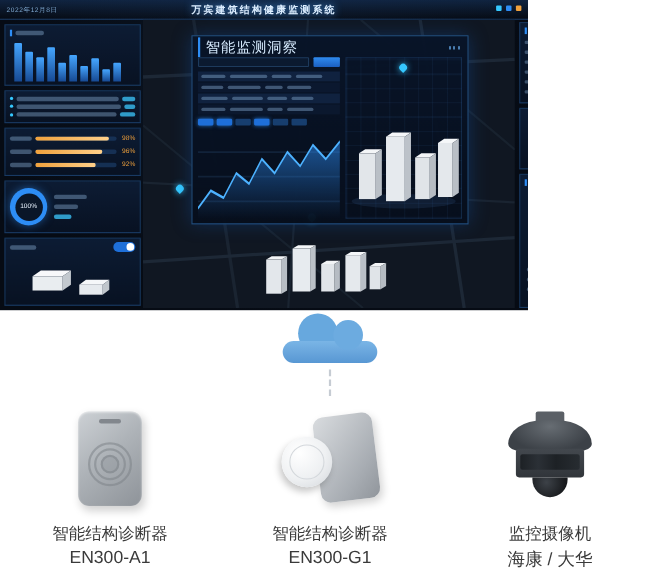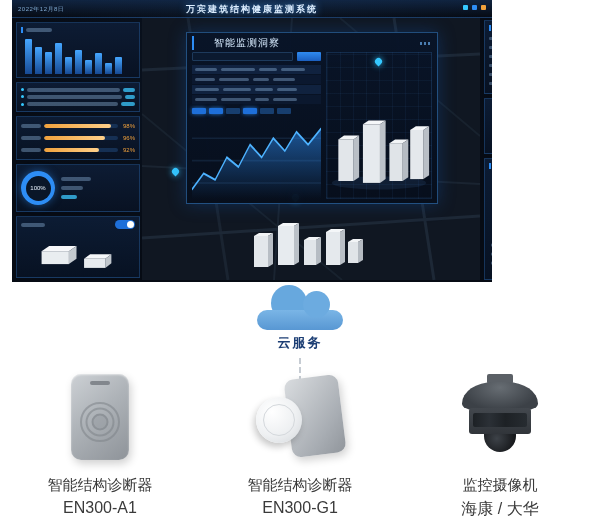--- a/index.html
+++ b/index.html
@@ -1,20 +1,20 @@
 <!DOCTYPE html>
 <html><head>
 <meta charset="utf-8">
 <style>
   html,body{margin:0;padding:0}
   body{width:600px;height:527px;background:#ffffff;font-family:"Liberation Sans","DejaVu Sans",sans-serif;position:relative;overflow:hidden}
   #page{position:absolute;inset:0}
 
   
-  #dashboard{position:absolute;left:12px;top:0;width:480px;height:282px;background:radial-gradient(ellipse at 50% 30%,#0b1524 0%,#060b14 72%);overflow:hidden}
+  #dashboard{position:absolute;left:0;top:0;width:480px;height:282px;background:radial-gradient(ellipse at 50% 30%,#0b1524 0%,#060b14 72%);overflow:hidden}
   .dash-header{position:absolute;top:0;left:0;width:100%;height:17px;background:linear-gradient(180deg,rgba(24,56,100,.55),rgba(8,16,30,0));border-bottom:1px solid rgba(60,130,210,.25)}
   .hdr-date{position:absolute;left:6px;top:5px;font-size:6px;color:#7fa8d0;letter-spacing:.5px}
   .hdr-title{position:absolute;left:0;right:0;top:3px;text-align:center;font-size:9px;font-weight:bold;letter-spacing:2px;color:#ddeeff;text-shadow:0 0 8px rgba(70,160,255,.9)}
   .hdr-icons{position:absolute;right:6px;top:5px;display:flex;gap:4px}
   .hdr-icons span{width:5px;height:5px;border-radius:1px}
   .ic-cyan{background:#35c8ff}.ic-blue{background:#2d8df5}.ic-orange{background:#f0a13c}
   .subtitle{position:absolute;top:19px;left:0;right:0;display:flex;justify-content:center;gap:6px;align-items:center;font-size:6px;color:#6f9cc9}
   .subtitle .sep{width:1px;height:6px;background:#31507a}
 
   .panel{position:absolute;background:linear-gradient(180deg,rgba(13,29,54,.92),rgba(8,18,35,.92));border:1px solid rgba(50,115,190,.35);box-sizing:border-box;padding:3px 4px}
@@ -50,21 +50,21 @@
   .toggle::after{content:"";position:absolute;right:1px;top:1px;width:7px;height:7px;border-radius:50%;background:#fff}
   .shapes-svg{display:block;margin:4px auto 0}
 
   #map{position:absolute;left:130px;top:18px;width:338px;height:262px;background:#101722;overflow:hidden}
   .roads{position:absolute;inset:0}
   .cluster{position:absolute;left:104px;top:186px}
   .pin{position:absolute;width:7px;height:7px;background:#35c8ff;border-radius:50% 50% 50% 0;transform:rotate(-45deg);box-shadow:0 0 6px rgba(53,200,255,.9)}
 
   .insight{position:absolute;left:44px;top:14px;width:252px;height:172px;background:linear-gradient(180deg,rgba(8,20,40,.97),rgba(6,14,28,.97));border:1px solid rgba(60,140,220,.5);box-shadow:0 0 16px rgba(20,80,160,.4);display:flex;flex-direction:column;padding:4px 5px;box-sizing:border-box}
   .insight-title-row{display:flex;justify-content:space-between;align-items:center;height:12px;flex:none}
-  .insight-title{font-size:10px;color:#d8ecff;letter-spacing:1px;padding-left:20px;border-left:2px solid #2d8df5}
+  .insight-title{font-size:13px;color:#d8ecff;letter-spacing:1px;padding-left:5px;border-left:2px solid #2d8df5}
   .insight-dots{width:12px;height:3px;background:repeating-linear-gradient(90deg,#4a7db0 0 2px,transparent 2px 4px)}
   .insight-body{flex:1;display:flex;gap:5px;margin-top:3px;min-height:0}
   .insight-left{width:138px;display:flex;flex-direction:column;gap:4px}
   .controls{display:flex;gap:4px;height:9px;flex:none}
   .search-box{flex:1;background:#0b1a30;border:1px solid #1d3a5c;border-radius:1px}
   .btn-primary{width:24px;background:linear-gradient(180deg,#2f8bf0,#1b5fc0);border-radius:1px}
   .mini-table{display:flex;flex-direction:column;gap:1px}
   .trow{display:flex;align-items:center;gap:4px;height:9px;padding:0 3px;background:rgba(14,30,56,.55)}
   .trow:nth-child(odd){background:rgba(24,48,86,.55)}
   .trow .tbar{height:3px}
@@ -424,21 +424,20 @@
           <div class="tbar w28"></div>
           <div class="cyanbar w16"></div>
         </div>
     </div>
   </div>
 
   <div class="cloud-wrap">
     <div class="cloud">
         <div class="cloud-base"></div>
       </div>
-    <div class="cloud-label">云服务</div>
     <div class="dash-line"></div>
   </div>
 
   <div class="products">
 
     <div class="product">
       <div class="pimg">
         <div class="dev-a">
           <div class="dev-a-slot"></div>
           <div class="ring r1"></div>

